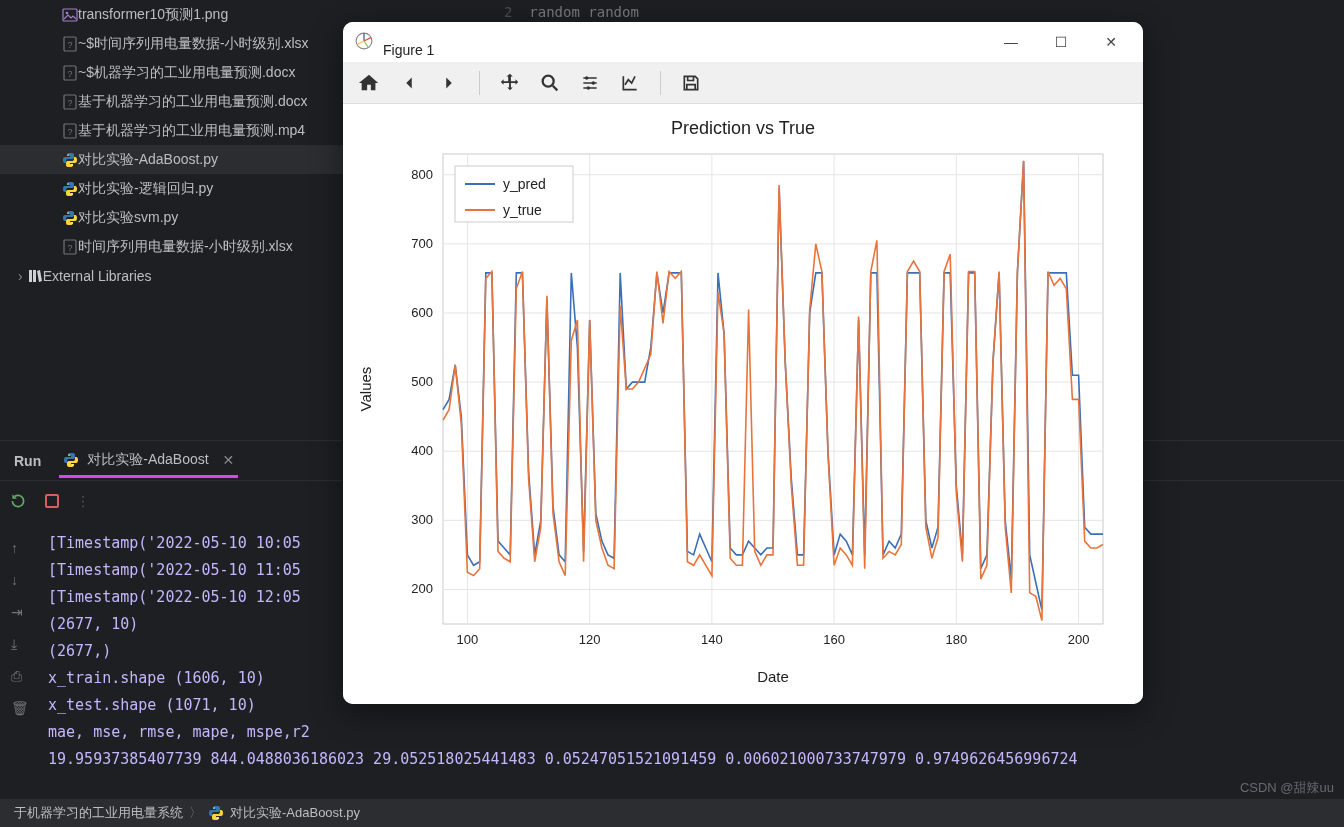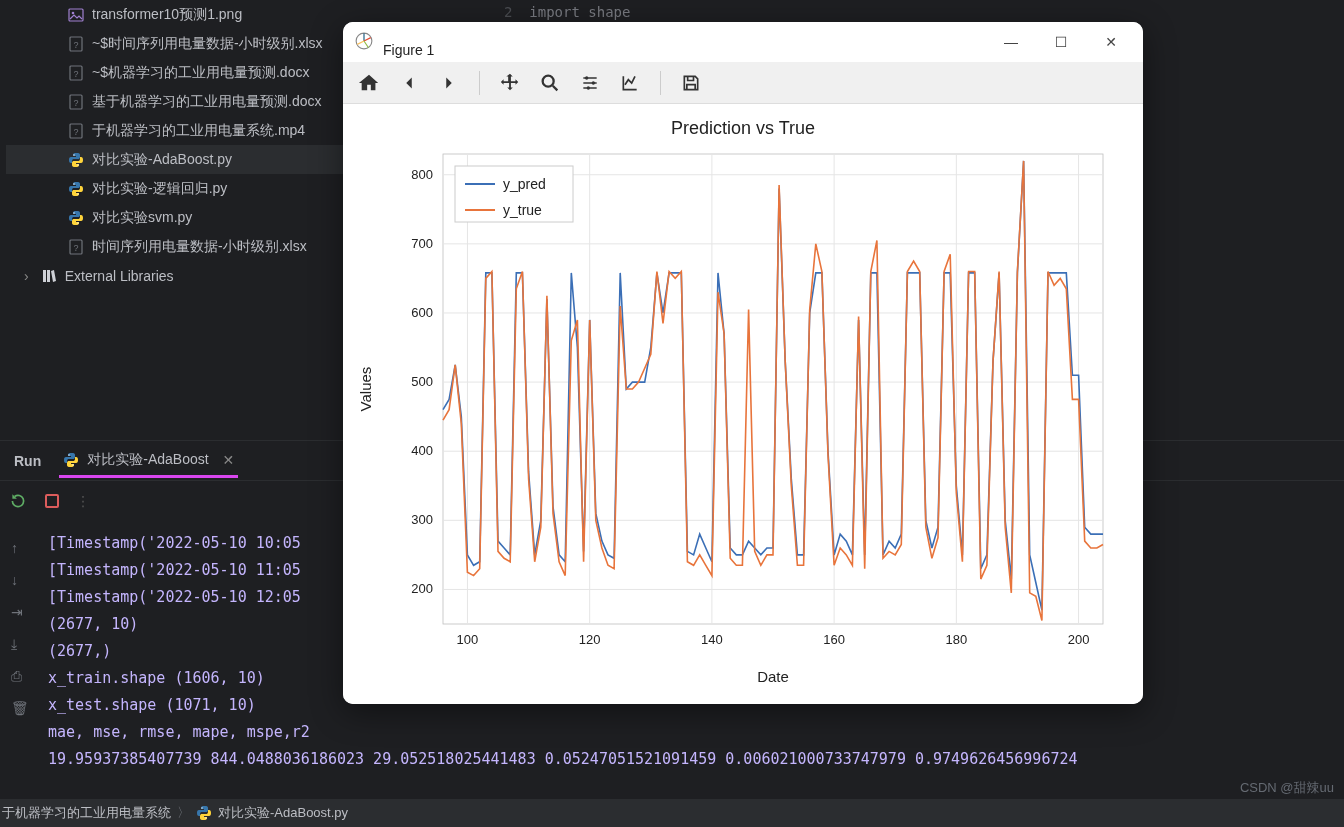--- a/index.html
+++ b/index.html
@@ -1,20 +1,20 @@
 <!DOCTYPE html>
 <html><head>
 <meta charset="utf-8">
 <style>
 * { margin:0; padding:0; box-sizing:border-box; }
 body { width:1344px; height:827px; background:#1e1f22; color:#bcbec4; font-family:"Segoe UI",Arial,sans-serif; font-size:14px; overflow:hidden; position:relative; }
 
 
 .sidebar { position:absolute; left:0; top:0; width:343px; height:440px; background:#1e1f22; }
-.file-row { display:flex; align-items:center; height:29px; padding-left:62px; gap:8px; cursor:pointer; white-space:nowrap; overflow:hidden;margin-left:6px; }
+.file-row { display:flex; align-items:center; height:29px; padding-left:62px; cursor:pointer; white-space:nowrap; overflow:hidden; }
 .file-row.selected { background:#2b2d30; }
 .file-row.lib { padding-left:18px; }
 .lib .chev { margin-right:4px; color:#888; }
 .ico { width:16px; height:16px; display:inline-flex; align-items:center; justify-content:center; flex-shrink:0; }
 .ico svg { width:16px; height:16px; }
 
 
 .run-header { position:absolute; left:0; top:440px; width:1344px; height:40px; background:#1e1f22; border-top:1px solid #2b2d30; display:flex; align-items:center; padding-left:14px; gap:18px; }
 .run-label { font-weight:600; }
 .run-tab { display:flex; align-items:center; gap:8px; border-bottom:3px solid #d946ef; padding:8px 4px 6px; }
@@ -24,21 +24,21 @@
 .tool-ico { width:20px; height:20px; display:flex; align-items:center; justify-content:center; color:#ced0d6; }
 .stop-box { width:14px; height:14px; border:2px solid #db5c5c; border-radius:2px; }
 .green-i { color:#5fad65; }
 
 .run-gutter { position:absolute; left:0; top:520px; width:40px; height:280px; display:flex; flex-direction:column; align-items:center; gap:14px; padding-top:20px; }
 .gutter-ico { color:#6f737a; width:18px; height:18px; }
 
 .console { position:absolute; left:48px; top:530px; width:1296px; height:260px; font-family:"Consolas","Menlo",monospace; font-size:15px; line-height:27px; color:#c4b5fd; white-space:pre; overflow:hidden; }
 
 
-.breadcrumb { position:absolute; left:0; bottom:0; width:1344px; height:28px; background:#2b2d30; display:flex; align-items:center; padding-left:2px; gap:6px; font-size:13px; color:#bcbec4; }
+.breadcrumb { position:absolute; left:0; bottom:0; width:1344px; height:28px; background:#2b2d30; display:flex; align-items:center; padding-left:14px; gap:6px; font-size:13px; color:#bcbec4; }
 .watermark { position:absolute; right:10px; bottom:30px; color:#656a72; font-size:13px; }
 
 
 .figure-window { position:absolute; left:343px; top:22px; width:800px; height:682px; background:#f0f0f0; border-radius:10px; box-shadow:0 8px 32px rgba(0,0,0,.45); overflow:hidden; }
 .fig-titlebar { height:40px; background:#fff; display:flex; align-items:center; padding:0 12px; gap:10px; }
 .fig-title { flex:1; color:#222; font-size:14px;margin-top:16px; }
 .win-btn { width:40px; height:30px; display:flex; align-items:center; justify-content:center; color:#444; }
 
 .fig-toolbar { height:42px; background:#f0f0f0; display:flex; align-items:center; padding:0 12px; gap:12px; border-bottom:1px solid #ddd; }
 .fig-tool { width:28px; height:28px; display:flex; align-items:center; justify-content:center; color:#333; }
@@ -53,21 +53,21 @@
 
 
 .editor-bg { position:absolute; left:343px; top:0; width:1001px; height:22px; background:#1e1f22; }
 .line-hint { position:absolute; left:500px; top:0; color:#555; font-family:monospace; font-size:14px; padding:4px; }
 </style>
 </head>
 <body>
 
 <div class="editor-bg"></div>
 <div class="line-hint">
-  <span style="color:#4b4d52">2</span>&nbsp;&nbsp;<span style="color:#787a80">import shape</span>
+  <span style="color:#4b4d52">2</span>&nbsp;&nbsp;<span style="color:#787a80">random random</span>
 </div>
 
 <div class="sidebar" id="file-tree">
     <div class="file-row">
       <span class="ico">
         <svg viewBox="0 0 16 16">
           <rect x="1" y="2" width="14" height="12" rx="1" fill="none" stroke="#a080d0" stroke-width="1.2"></rect>
           <circle cx="5" cy="6" r="1.3" fill="#a080d0"></circle>
           <path d="M2 12l4-4 3 3 2-2 3 3" fill="none" stroke="#a080d0" stroke-width="1.2"></path>
         </svg>
@@ -101,21 +101,21 @@
       </span>
       <span>基于机器学习的工业用电量预测.docx</span>
     </div>
     <div class="file-row">
       <span class="ico">
         <svg viewBox="0 0 16 16">
           <rect x="2" y="1" width="12" height="14" rx="1" fill="none" stroke="#6f737a" stroke-width="1.2"></rect>
           <text x="8" y="12" text-anchor="middle" font-size="9" fill="#6f737a">?</text>
         </svg>
       </span>
-      <span>于机器学习的工业用电量系统.mp4</span>
+      <span>基于机器学习的工业用电量预测.mp4</span>
     </div>
     <div class="file-row selected">
       <span class="ico">
         <svg viewBox="0 0 16 16">
           <path fill="#3776ab" d="M8 1c-2 0-3 .5-3 2v1h3v1H3c-1.5 0-2 1-2 3s.5 3 2 3h1V9c0-1.5 1-2 2-2h4c1 0 2-.5 2-2V3c0-1.5-1-2-3-2H8z"></path>
           <circle cx="6" cy="3" r=".7" fill="#fff"></circle>
           <path fill="#ffd43b" d="M8 15c2 0 3-.5 3-2v-1H8v-1h5c1.5 0 2-1 2-3s-.5-3-2-3h-1v2c0 1.5-1 2-2 2H6c-1 0-2 .5-2 2v2c0 1.5 1 2 3 2h1z"></path>
           <circle cx="10" cy="13" r=".7" fill="#fff"></circle>
         </svg>
       </span>

